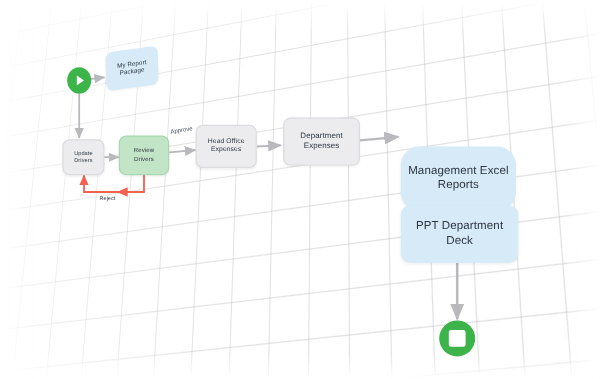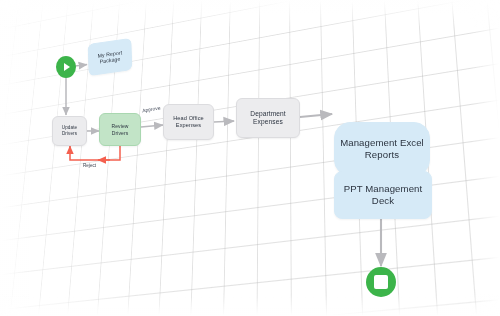--- a/index.html
+++ b/index.html
@@ -190,21 +190,21 @@
 
     <div class="node task" style="left:236px;top:98px;width:64px;height:40px;font-size:6.6px;">
       <span>Department Expenses</span>
     </div>
 
     <div class="node blue" style="left:334px;top:86px;width:96px;height:54px;font-size:9.6px;border-radius:16px;margin-top:36px;">
       <span>Management Excel Reports</span>
     </div>
 
     <div class="node blue" style="left:334px;top:171px;width:98px;height:48px;font-size:9.6px;border-radius:8px;">
-      <span>PPT Management Deck</span>
+      <span>PPT Department Deck</span>
     </div>
 
     <div class="ev end" style="left:366px;top:267px;width:30px;height:30px;">
       <div class="ring"></div>
     </div>
 
   </div>
 </div>
 
 </body></html>

